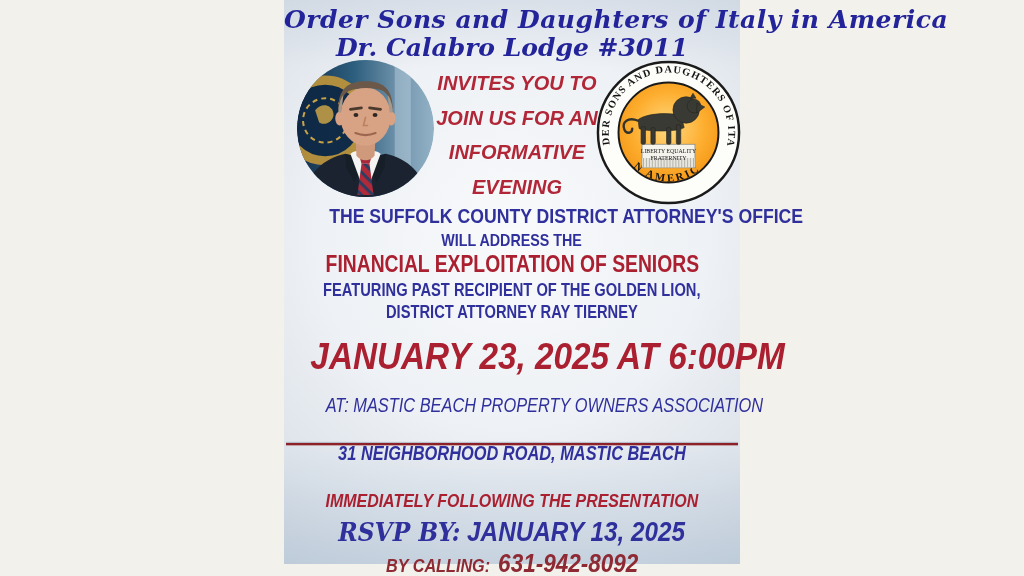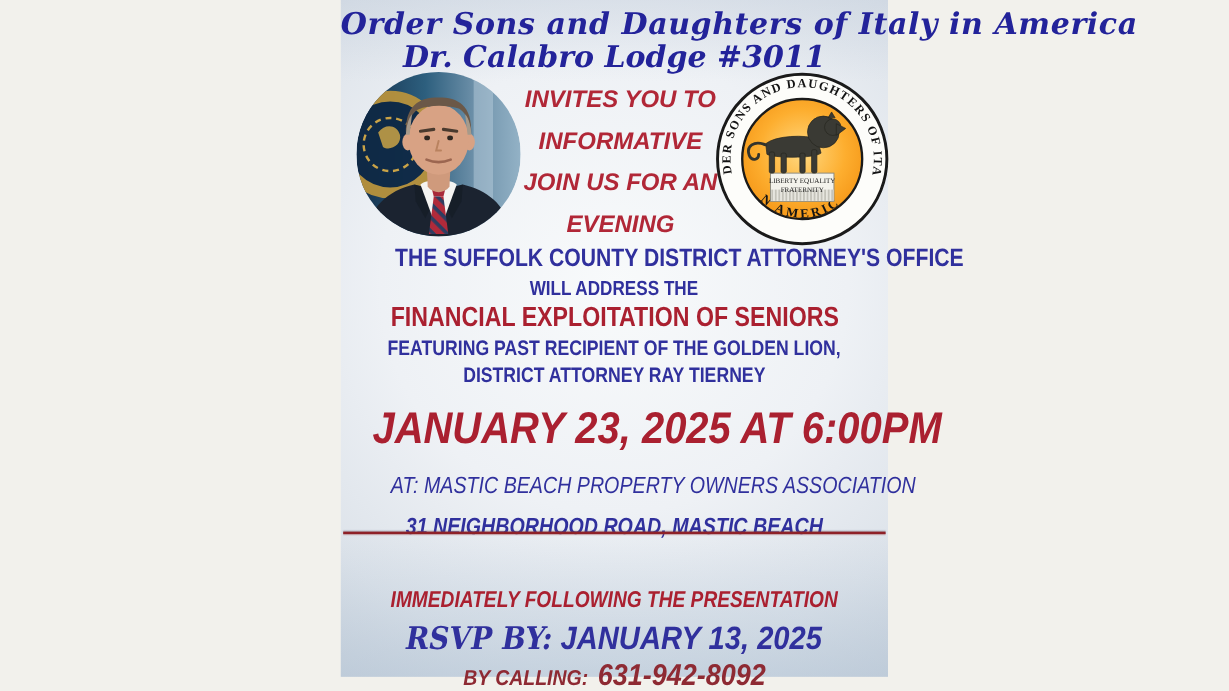--- a/index.html
+++ b/index.html
@@ -31,21 +31,21 @@
   .seal svg{display:block;width:100%;height:100%;}
   .invite{position:absolute;left:150px;width:166px;top:66px;text-align:center;
           font-weight:bold;font-style:italic;font-size:20px;line-height:34.5px;color:#b12737;}
   .suffolk{top:204px;font-size:21px;font-weight:bold;}
   .address{top:231px;font-size:17px;font-weight:bold;}
   .topic{top:251px;font-size:23px;font-weight:bold;}
   .feat1{top:280px;font-size:17.5px;font-weight:bold;}
   .feat2{top:302px;font-size:17.5px;font-weight:bold;}
   .datetime{top:336px;font-size:37px;font-weight:bold;font-style:italic;}
   .venue1{top:394px;font-size:19.5px;font-weight:normal;font-style:italic;}
-  .venue2{top:428px;font-size:19.5px;font-weight:bold;font-style:italic;}
+  .venue2{top:442px;font-size:19.5px;font-weight:bold;font-style:italic;}
   .divider{position:absolute;top:443px;left:2px;right:2px;height:2px;background:#8e2128;
            box-shadow:0 1px 0 rgba(142,33,40,.35), 0 -1px 1px rgba(90,95,115,.35);}
   .refresh1{top:465px;font-size:19px;font-weight:bold;font-style:italic;}
   .refresh2{top:490px;font-size:19px;font-weight:bold;font-style:italic;}
   .rsvp{top:517px;font-size:27px;font-weight:bold;font-style:italic;}
   .rsvp .rsvp-label{font-family:"DejaVu Serif",serif;font-size:26px;}
   .calling{top:549px;font-weight:bold;font-style:italic;}
   .calling .call-label{font-size:18px;}
   .calling .call-phone{font-size:25px;}
 </style>
@@ -98,22 +98,22 @@
         <ellipse cx="58.5" cy="54.5" rx="2.4" ry="2" fill="#2e2620"></ellipse>
         <ellipse cx="77.5" cy="54.5" rx="2.4" ry="2" fill="#2e2620"></ellipse>
         <path d="M68,57 L66,65 L70,65" stroke="#b9825f" stroke-width="1.6" fill="none" stroke-linecap="round"></path>
         <path d="M58,72.5 Q68,76.5 78,72.5" stroke="#9c6650" stroke-width="2.2" fill="none" stroke-linecap="round"></path>
       </g>
     </svg>
   </div>
 
   <div class="invite">
     <div>INVITES YOU TO</div>
+    <div>JOIN US FOR AN</div>
     <div>INFORMATIVE</div>
-    <div>JOIN US FOR AN</div>
     <div>EVENING</div>
   </div>
 
   <div class="seal">
     <svg viewBox="0 0 150 150" xmlns="http://www.w3.org/2000/svg">
       <defs>
         <radialGradient id="orangeGrad" cx="0.5" cy="0.45" r="0.65">
           <stop offset="0" stop-color="#ffd981"></stop>
           <stop offset="0.55" stop-color="#fdae2f"></stop>
           <stop offset="1" stop-color="#f28f0f"></stop>

